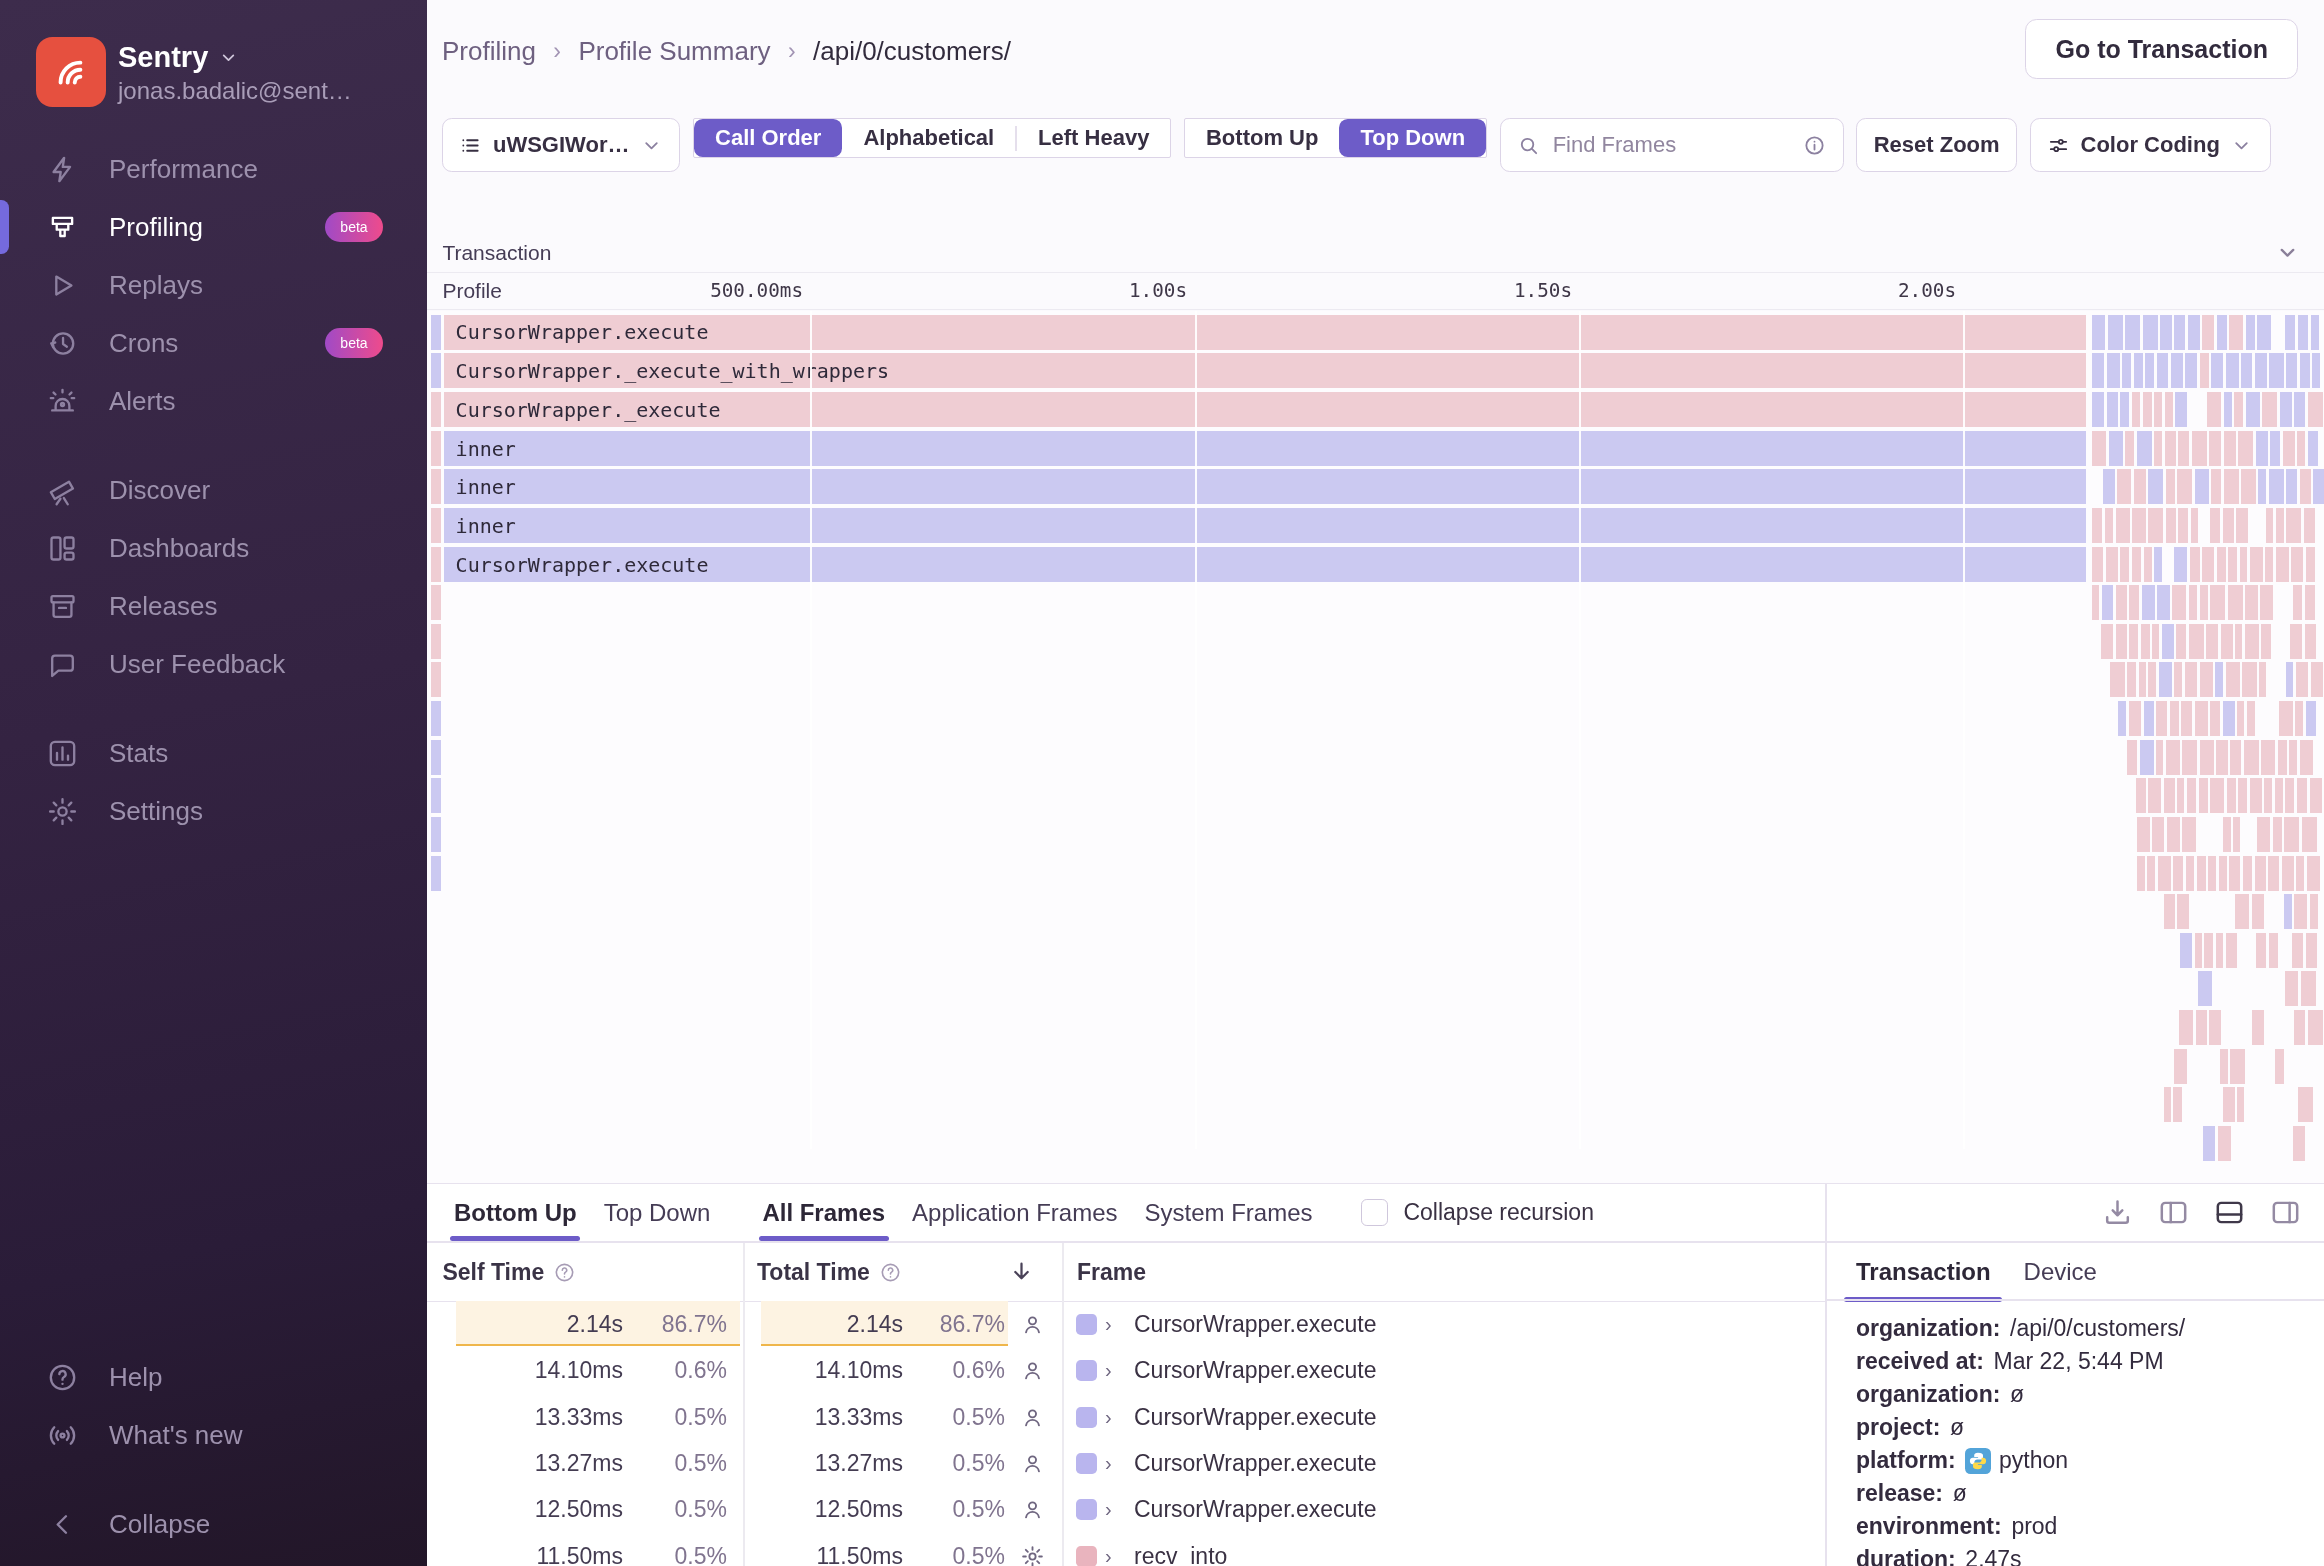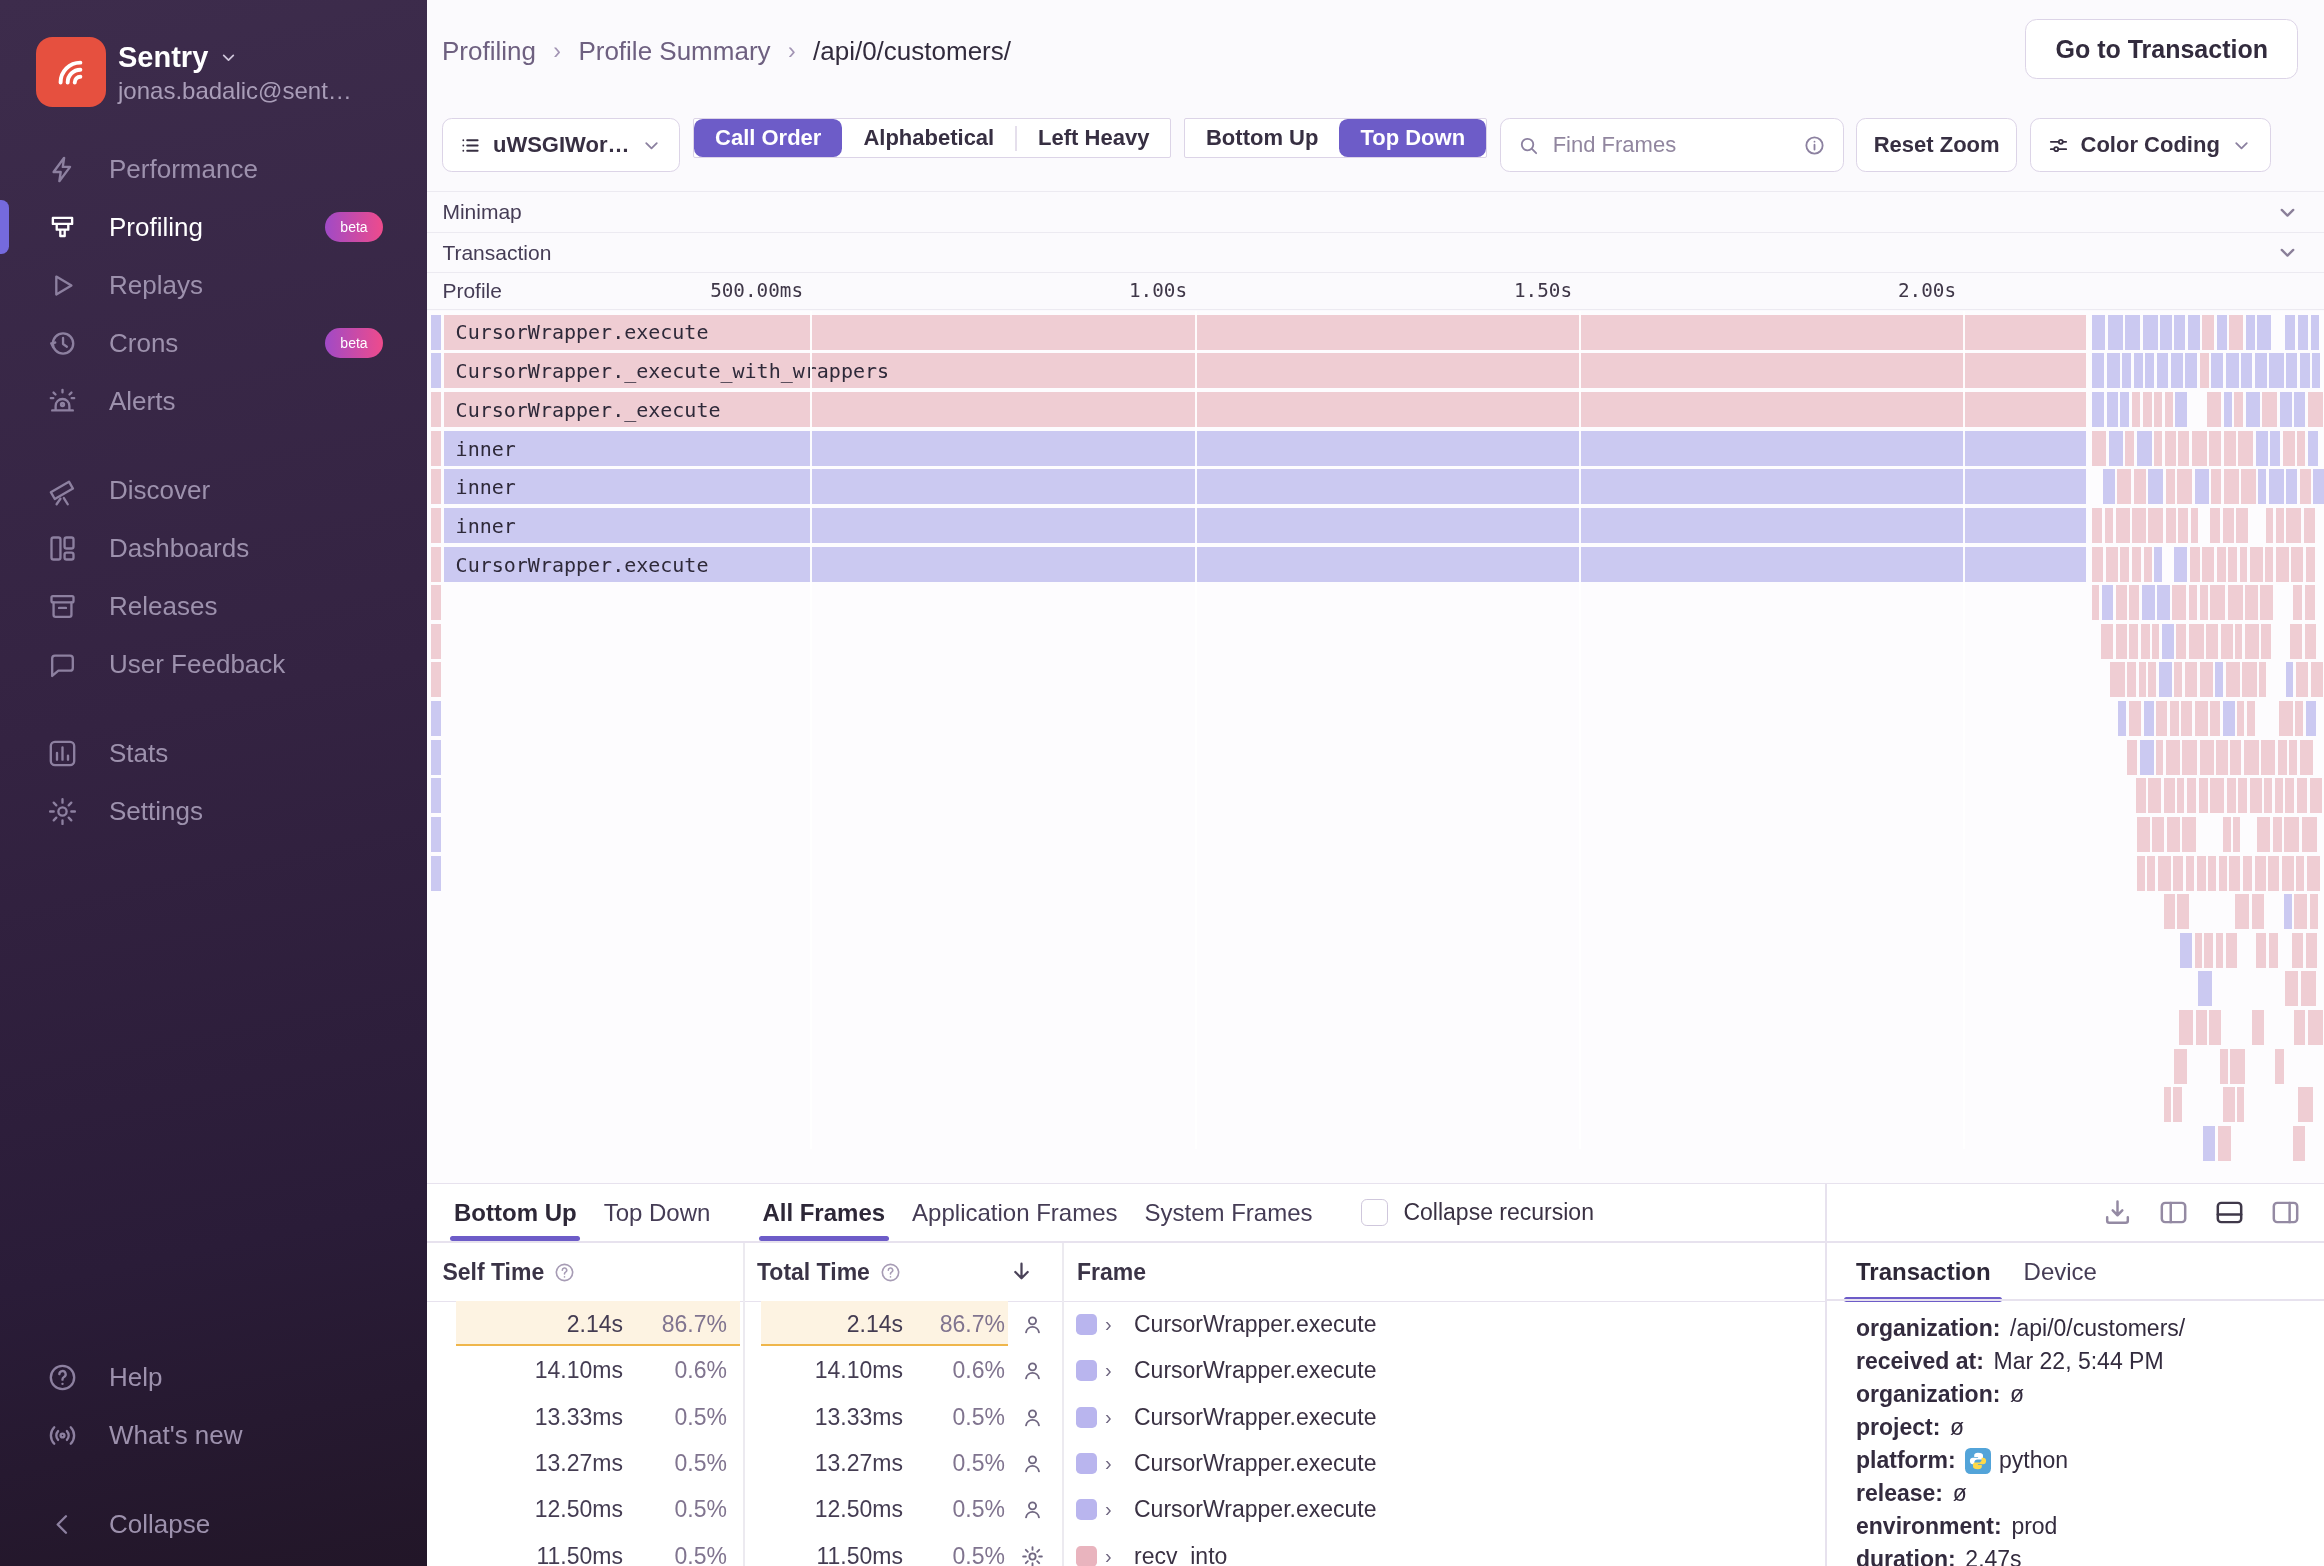--- a/index.html
+++ b/index.html
@@ -368,28 +368,20 @@
         </span>
       <span>Color Coding</span>
       <span class="ico-s muted-ico">
           <svg viewBox="0 0 24 24">
             <path d="M6.5 9.5l5.5 5.5 5.5-5.5"></path>
           </svg>
         </span>
     </div>
   </div>
 
-  <div class="sec-row" id="row-minimap">
-    <span class="sec-label">Minimap</span>
-    <span class="sec-chev">
-        <svg viewBox="0 0 24 24">
-          <path d="M6.5 9.5l5.5 5.5 5.5-5.5"></path>
-        </svg>
-      </span>
-  </div>
   <div class="sec-row" id="row-transaction">
     <span class="sec-label">Transaction</span>
     <span class="sec-chev">
         <svg viewBox="0 0 24 24">
           <path d="M6.5 9.5l5.5 5.5 5.5-5.5"></path>
         </svg>
       </span>
   </div>
   <div class="sec-row" id="row-profile">
     <span class="sec-label">Profile</span>

